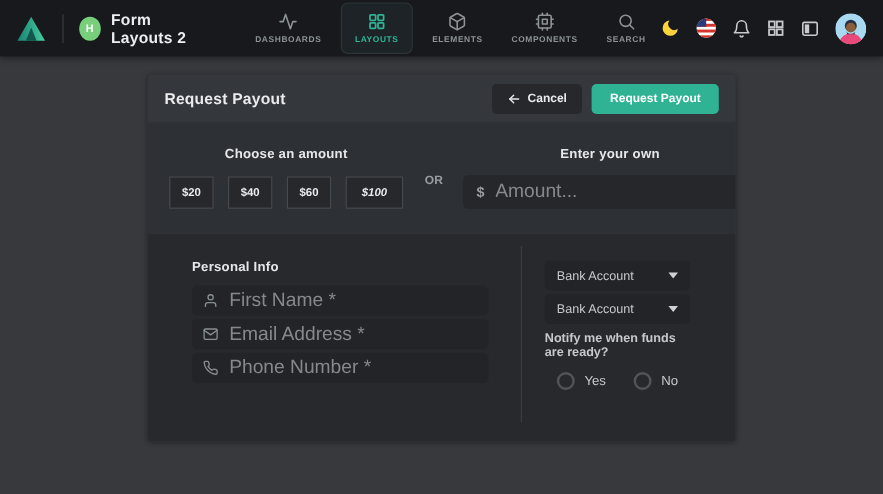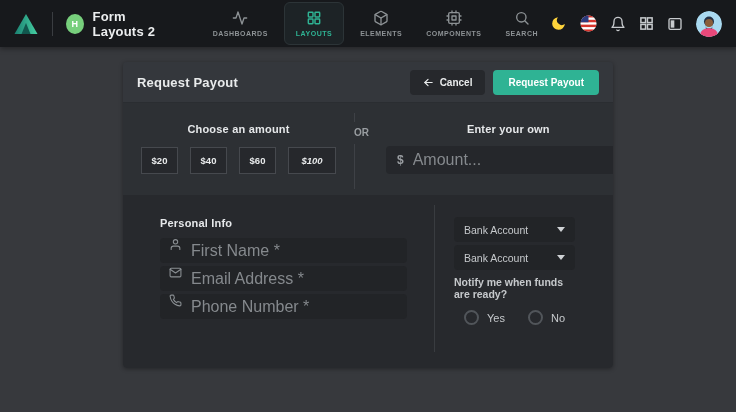--- a/index.html
+++ b/index.html
@@ -69,41 +69,41 @@
   .amount-section { background:#2d3034; height:92px; display:flex; }
   .amount-half { flex:1; padding:20px 18px 0; }
   .sec-heading { font-size:11px; font-weight:bold; color:#e6e8ea; text-align:center; letter-spacing:.2px; }
   .preset-row { display:flex; justify-content:center; gap:12px; margin-top:12px; }
   .preset-btn {
     background:#26282c; border:1px solid #46494e; border-radius:0;
     color:#e9ebec; font-family:inherit; font-size:9.5px; font-weight:bold;
     padding:7px 0; width:37px; cursor:pointer;
   }
   .preset-btn.wide { width:48px;font-style:italic; }
-  .or-col { width:14px; display:flex; flex-direction:column; padding:10px 0 6px; }
+  .or-col { width:14px; display:flex; flex-direction:row; align-items:center; padding:10px 0 6px; }
   .or-line { width:1px; background:#3e4146; }
   .or-line.top { height:9px; }
   .or-line.bottom { flex:1; }
   .or-text { font-size:10px; font-weight:bold; color:#999da1; padding:5px 0 6px; }
   .amount-input-row {
     margin-top:11px; height:28px; background:#25272b; border-radius:4px;
     display:flex; align-items:center; padding:0 11px; gap:9px;
   }
   .currency { color:#9a9ea2; font-size:12px; font-weight:bold; }
 
   
   .form-section { background:#27292d; height:173px; display:flex; padding:22px 0 20px; }
   .col-left { flex:1; padding:0 27px 0 37px; }
   .col-right { flex:1; padding:0 38px 0 19px; }
   .v-divider { width:1px; background:#393c40; margin:-12px 0 -4px; }
   .col-heading { font-size:11px; font-weight:bold; color:#e6e8ea; margin-bottom:9px; letter-spacing:.2px; }
 
   .field-row {
     height:25px; background:#222427; border-radius:4px;
-    display:flex; padding:0 9px; gap:9px; margin-bottom:3px;
+    display:flex; align-items:center; padding:0 9px; gap:9px; margin-bottom:3px;
   }
   .field-row .f-icon { color:#8a8f93; display:flex; }
   input.text-input {
     flex:1; background:transparent; border:none; outline:none;
     color:#d7dadc; font-size:16px; font-family:inherit; min-width:0;
   }
   input.text-input::placeholder { color:#85898d; }
 
   .select-row {
     height:25px; background:#222427; border-radius:4px;

